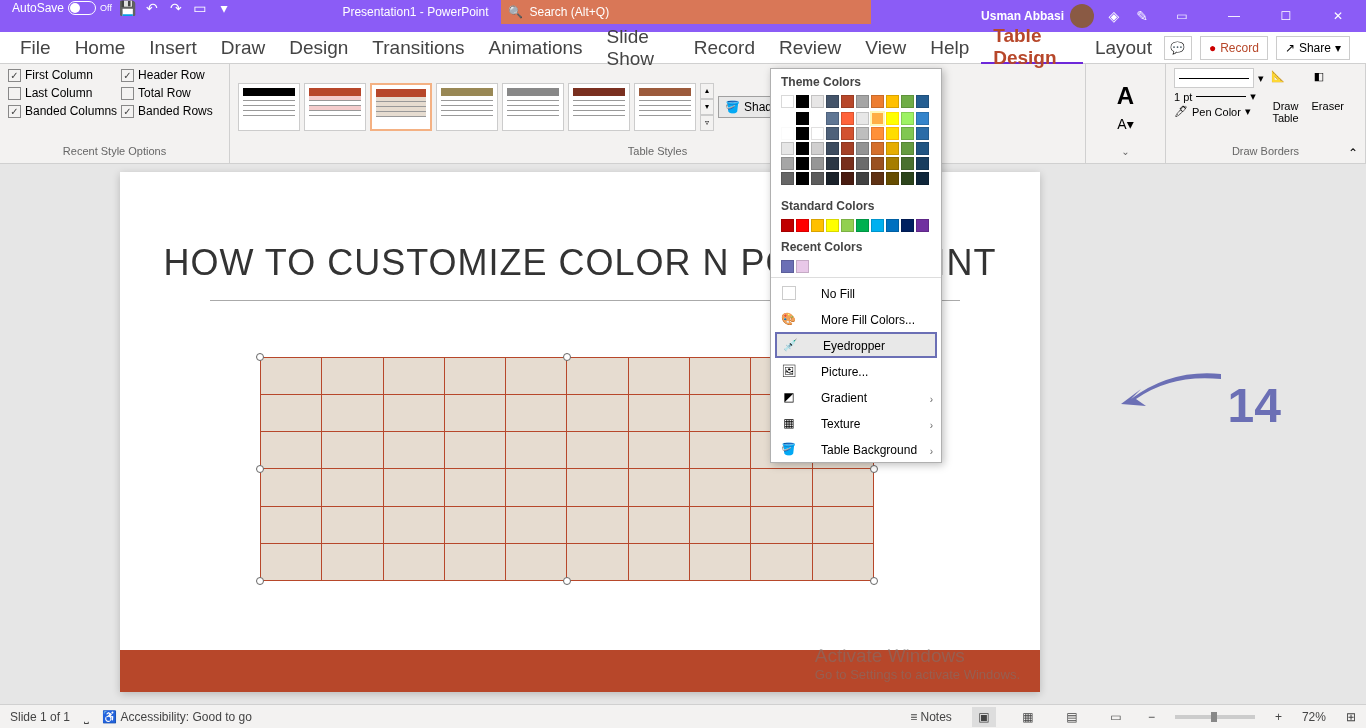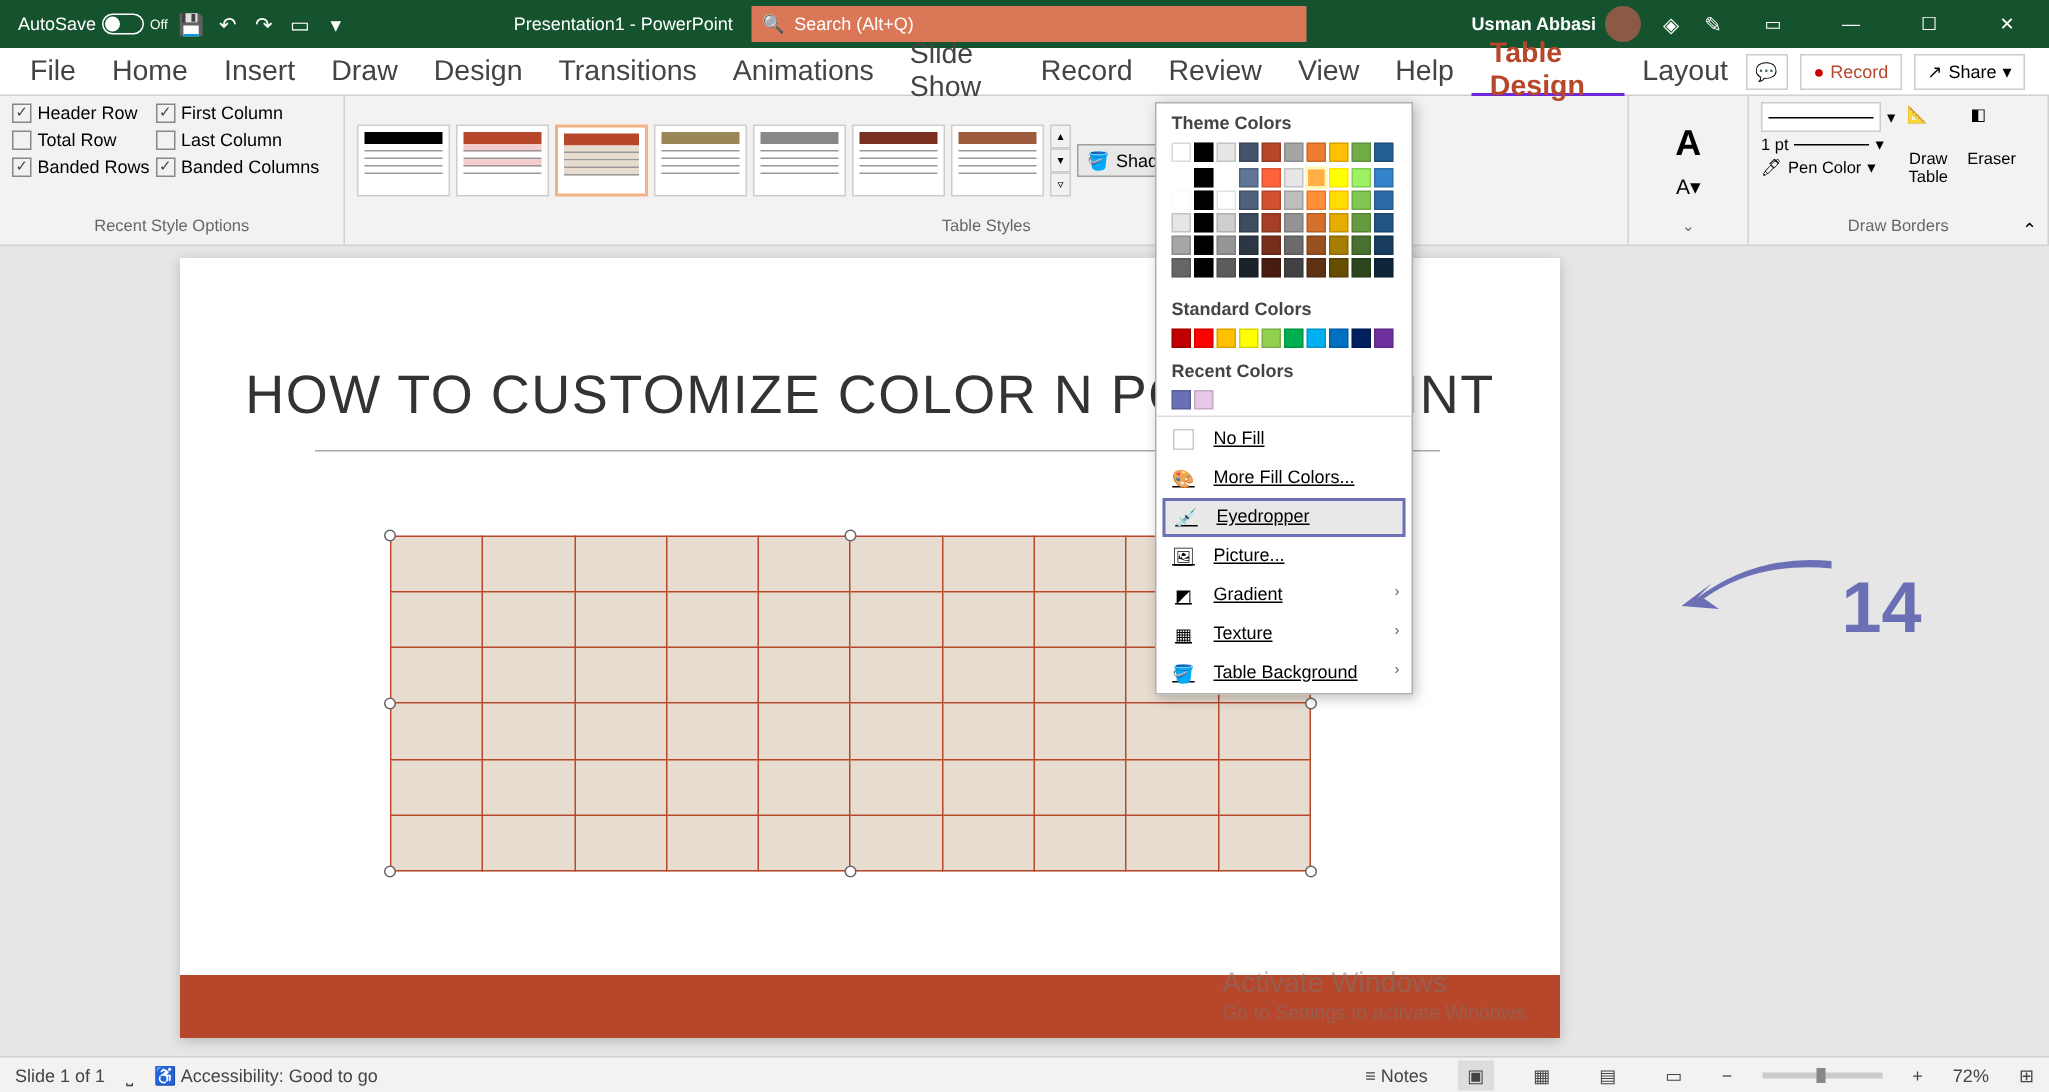--- a/index.html
+++ b/index.html
@@ -1,19 +1,19 @@
 <!DOCTYPE html>
 <html><head>
 <meta charset="utf-8">
 <style>
 * { margin: 0; padding: 0; box-sizing: border-box; font-family: 'Segoe UI', sans-serif; }
 body { background: #f3f2f1; overflow: hidden; width: 1366px; height: 728px; position: relative; }
 
 
-.titlebar { height: 32px; background: #14532d; display: flex; align-items: center; color: #fff; font-size: 12px; }
+.titlebar { height: 32px; background: #8b5cf6; display: flex; align-items: flex-start; color: #fff; font-size: 12px; }
 .titlebar-left { display: flex; align-items: center; gap: 8px; padding-left: 12px; }
 .autosave { display: flex; align-items: center; gap: 4px; }
 .toggle { width: 28px; height: 14px; border: 1px solid #fff; border-radius: 7px; position: relative; }
 .toggle::after { content: ''; position: absolute; left: 1px; top: 1px; width: 10px; height: 10px; background: #fff; border-radius: 50%; }
 .qat-icon { width: 16px; height: 16px; display: flex; align-items: center; justify-content: center; font-size: 14px; cursor: pointer; }
 .titlebar-center { flex: 1; display: flex; align-items: center; justify-content: center; gap: 12px; }
 .searchbox { background: #d97757; height: 24px; width: 370px; display: flex; align-items: center; padding: 0 8px; gap: 6px; color: #fff; }
 .titlebar-right { display: flex; align-items: center; gap: 12px; padding-right: 8px; }
 .user { display: flex; align-items: center; gap: 6px; font-weight: bold; }
 .avatar { width: 24px; height: 24px; border-radius: 50%; background: #8a5a44; }
@@ -90,21 +90,21 @@
 
 
 .shading-menu { position: absolute; left: 770px; top: 68px; width: 172px; background: #fff; border: 1px solid #b0b0b0; box-shadow: 2px 2px 8px rgba(0,0,0,0.25); z-index: 100; font-size: 12px; }
 .menu-section-label { padding: 6px 10px 4px; font-weight: 600; color: #444; }
 .swatch-row { display: flex; gap: 2px; padding: 2px 10px; }
 .swatch { width: 13px; height: 13px; border: 1px solid rgba(0,0,0,0.15); cursor: pointer; }
 .swatch.selected { outline: 2px solid #f4b183; outline-offset: -1px; }
 .swatch-grid { padding: 2px 10px 6px; }
 .swatch-grid .swatch-row { padding: 0; margin-bottom: 2px; }
 .menu-divider { border-top: 1px solid #ddd; margin: 2px 0; }
-.menu-item { display: flex; align-items: flex-start; gap: 12px; padding: 5px 10px; cursor: pointer; position: relative; text-decoration: underline; }
+.menu-item { display: flex; align-items: flex-end; gap: 24px; padding: 5px 10px; cursor: pointer; position: relative; }
 .menu-item.highlighted { border: 2px solid #6b6fb5; background: #e8e8e8; margin: 0 4px; padding: 3px 6px; }
 .menu-icon { width: 16px; height: 16px; display: flex; align-items: center; justify-content: center; }
 .submenu-arrow { position: absolute; right: 8px; font-size: 10px; color: #666; }
 .nofill-sw { width: 14px; height: 14px; border: 1px solid #ccc; background: #fff; }
 
 
 .statusbar { position: absolute; bottom: 0; left: 0; right: 0; height: 24px; background: #f3f2f1; border-top: 1px solid #d0d0d0; display: flex; align-items: center; font-size: 12px; color: #444; padding: 0 10px; justify-content: space-between; }
 .status-left { display: flex; align-items: center; gap: 14px; }
 .status-right { display: flex; align-items: center; gap: 20px; }
 .view-btn { width: 24px; height: 20px; display: flex; align-items: center; justify-content: center; cursor: pointer; border: 1px solid transparent; }
@@ -179,43 +179,43 @@
       </div>
   </div>
 </div>
 
 <div class="ribbon">
   <div class="ribbon-group" style="width:230px">
     <div class="group-body">
       <div class="checklist">
         <div class="check-item">
             <div class="checkbox checked"></div>
+            <span>First Column</span>
+          </div>
+        <div class="check-item">
+            <div class="checkbox"></div>
+            <span>Last Column</span>
+          </div>
+        <div class="check-item">
+            <div class="checkbox checked"></div>
+            <span>Banded Columns</span>
+          </div>
+      </div>
+      <div class="checklist">
+        <div class="check-item">
+            <div class="checkbox checked"></div>
             <span>Header Row</span>
           </div>
         <div class="check-item">
             <div class="checkbox"></div>
             <span>Total Row</span>
           </div>
         <div class="check-item">
             <div class="checkbox checked"></div>
             <span>Banded Rows</span>
-          </div>
-      </div>
-      <div class="checklist">
-        <div class="check-item">
-            <div class="checkbox checked"></div>
-            <span>First Column</span>
-          </div>
-        <div class="check-item">
-            <div class="checkbox"></div>
-            <span>Last Column</span>
-          </div>
-        <div class="check-item">
-            <div class="checkbox checked"></div>
-            <span>Banded Columns</span>
           </div>
       </div>
     </div>
     <div class="group-label">Recent Style Options</div>
   </div>
 
   <div class="ribbon-group" style="flex:1">
     <div class="group-body" style="align-items:center">
       <div class="style-gallery">
         <div class="style-thumb">

